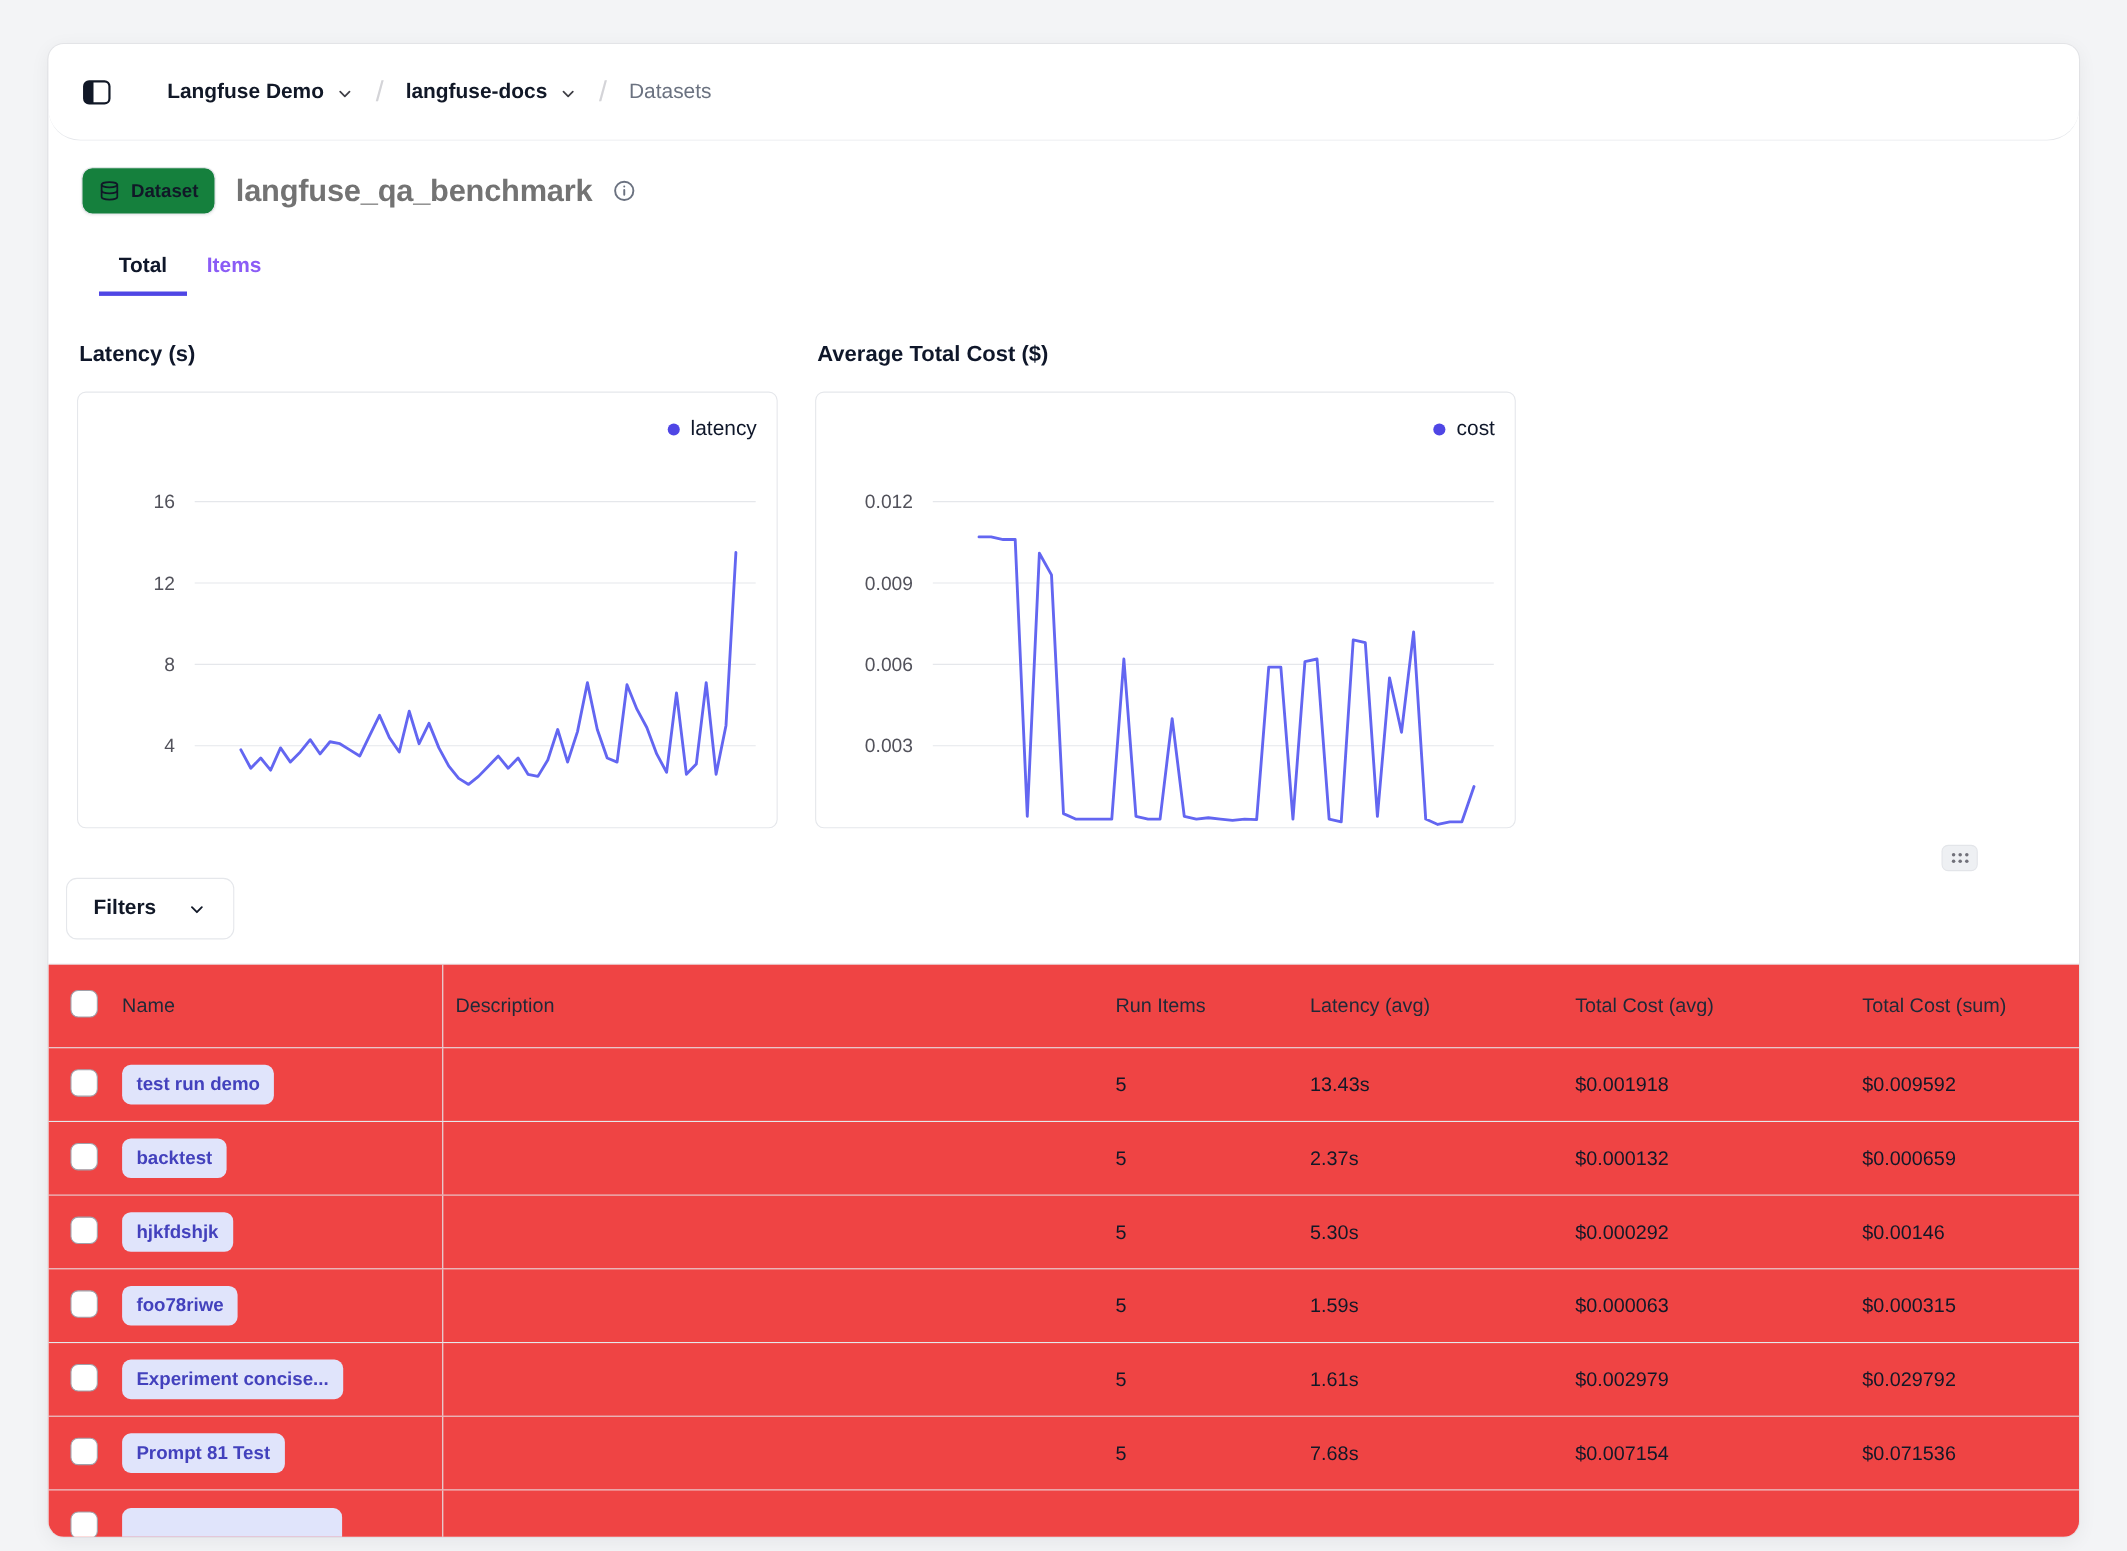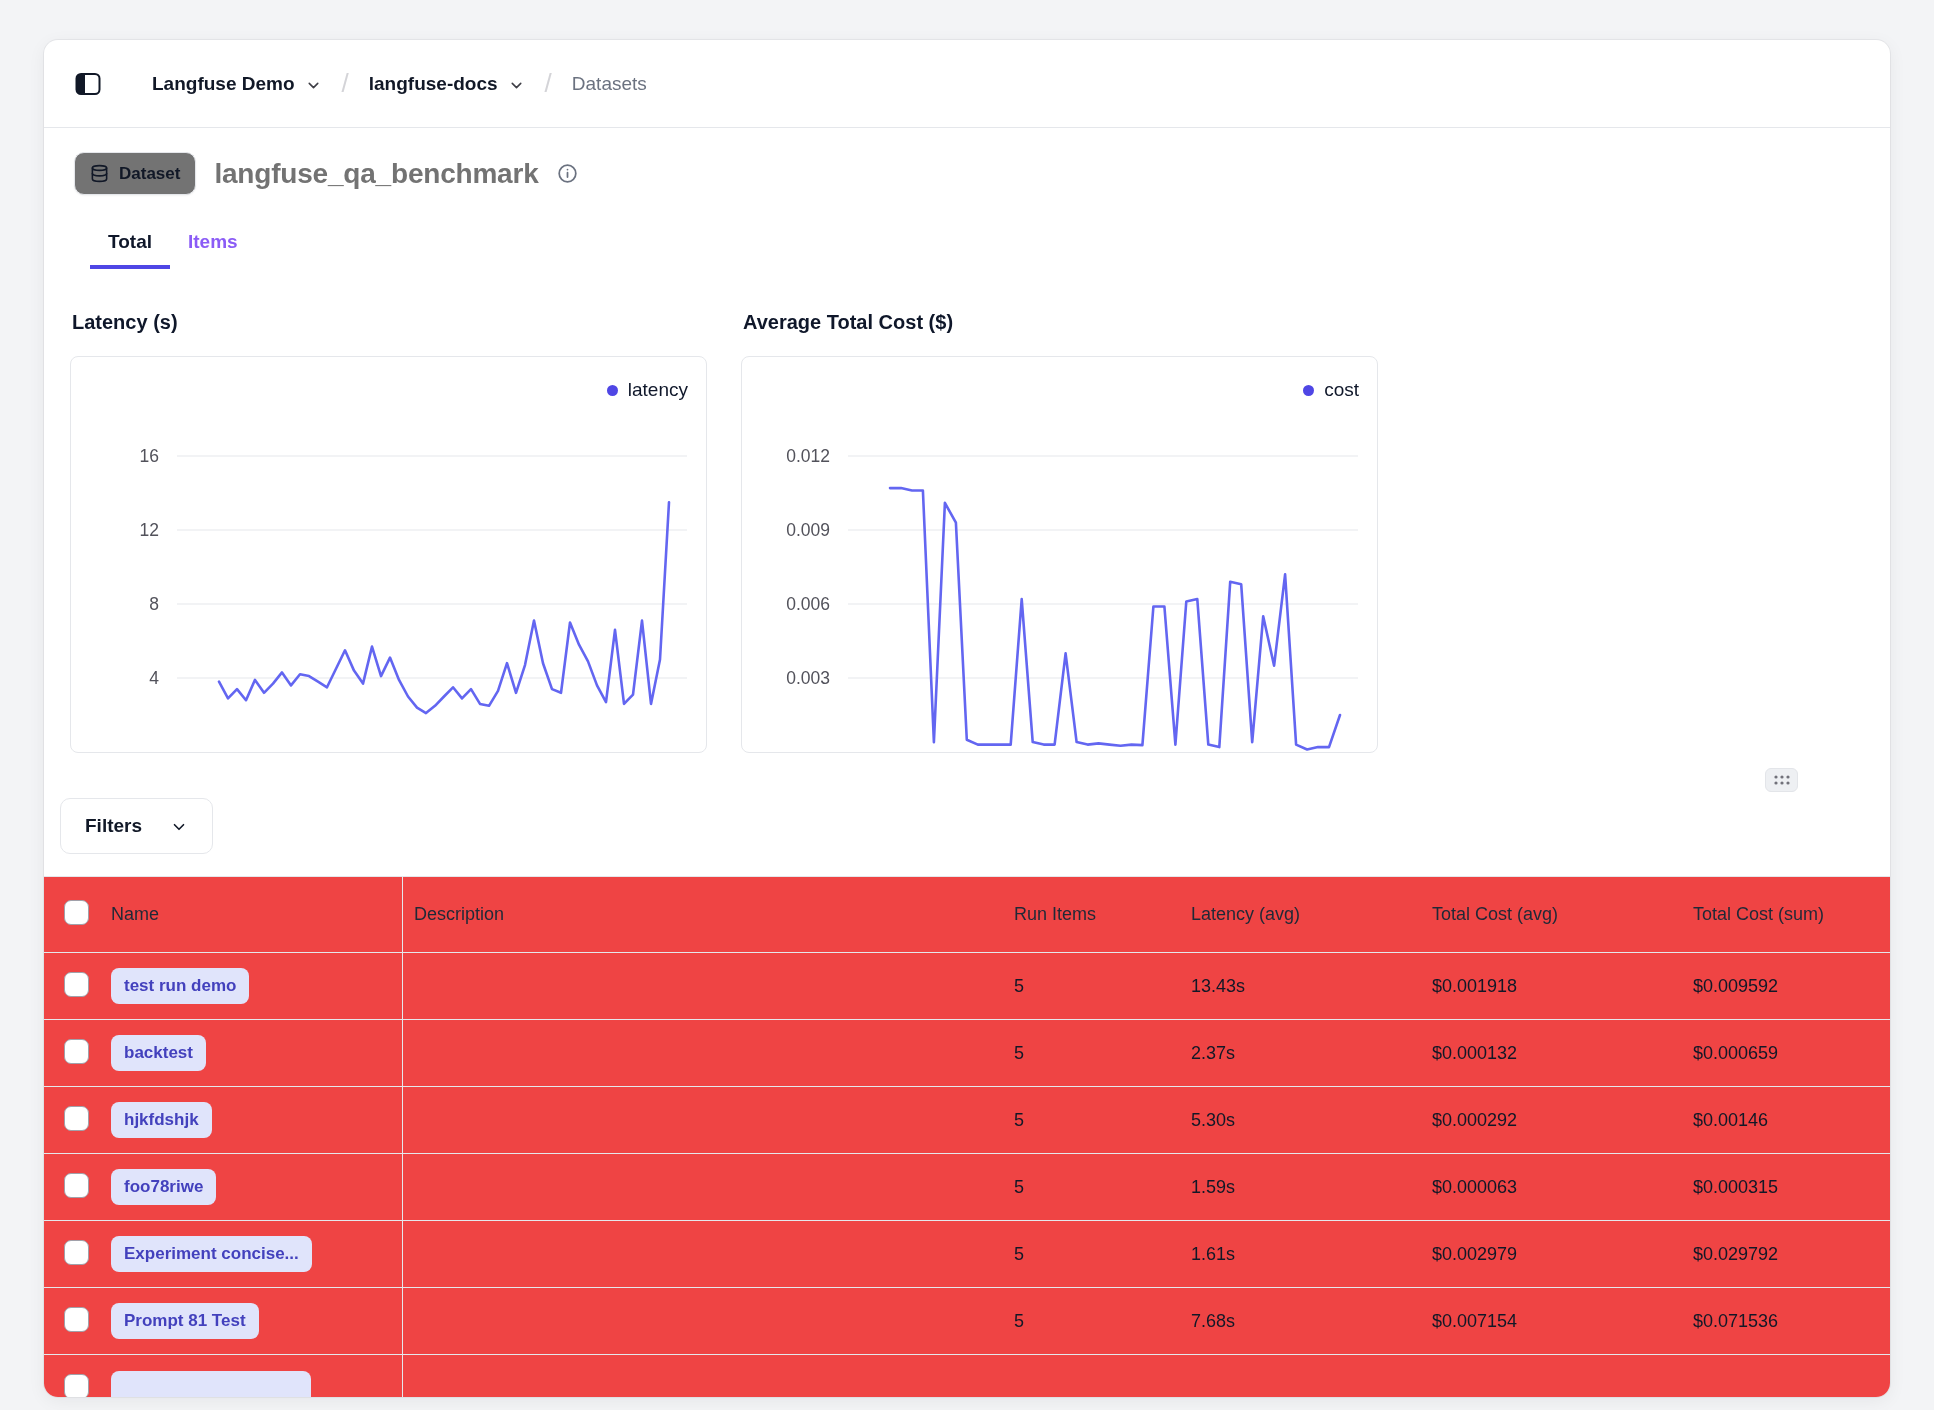--- a/index.html
+++ b/index.html
@@ -11,31 +11,31 @@
     position: relative;
   }
   .card {
     position: absolute; left: 44px; top: 40px;
     width: 1846px; height: 1357px;
     background: #fff; border-radius: 14px;
     box-shadow: 0 0 0 1px rgba(15,23,42,.05), 0 4px 18px rgba(15,23,42,.06);
     overflow: hidden;
   }
   
-  .topbar { height: 88px; display: flex; align-items: center; padding: 0 30px; border-bottom: 1px solid var(--border); }
+  .topbar { height: 88px; display: flex; align-items: center; padding: 0 30px; border-bottom: 1px solid var(--border); border-radius: 29px; }
   .panel-btn { background: none; border: none; cursor: pointer; display: flex; padding: 0; }
   .breadcrumb { display: flex; align-items: center; margin-left: 50px; font-size: 19px; }
   .crumb { display: flex; align-items: center; gap: 10px; background: none; border: none; font: inherit; font-size: 19px; font-weight: 600; color: #111827; cursor: pointer; padding: 0; }
   .crumb .chev { color: #3f3f46; margin-top: 3px; }
   .slash { color: #d4d4d8; font-size: 26px; font-weight: 300; margin: 0 20px; }
   .crumb-muted { font-weight: 400; color: var(--muted); cursor: pointer; }
   
   .dataset-head { padding: 24px 30px 0; }
   .title-row { display: flex; align-items: center; gap: 18px; }
-  .type-badge { display: inline-flex; align-items: center; gap: 10px; height: 43px; padding: 0 15px; border: 1px solid var(--border); border-radius: 10px; font-size: 17px; font-weight: 600; background: #737373; box-shadow: 0 1px 2px rgba(0,0,0,.05); }
+  .type-badge { display: inline-flex; align-items: center; gap: 10px; height: 43px; padding: 0 15px; border: 1px solid var(--border); border-radius: 10px; font-size: 17px; font-weight: 600; background: #15803d; box-shadow: 0 1px 2px rgba(0,0,0,.05); }
   h1.title { font-size: 28px; font-weight: 700; letter-spacing: -.2px; color: #737373; }
   .info-btn { background: none; border: none; display: flex; padding: 0; cursor: pointer; }
   .tabs { display: flex; padding-left: 16px; margin-top: 24px; }
   .tab { background: none; border: none; font-family: inherit; font-size: 19px; padding: 12px 18px; border-bottom: 4px solid transparent; color: #8b5cf6; font-weight: 700; cursor: pointer; }
   .tab.active { color: #0f172a; font-weight: 600; border-bottom-color: var(--accent); }
   
   .charts { display: flex; gap: 34px; padding: 0 26px; margin-top: 42px; }
   .chart-title { font-size: 20px; font-weight: 700; color: #0f172a; margin: 0 0 22px 2px; }
   .chart-card { position: relative; width: 637px; height: 397px; border: 1px solid var(--border); border-radius: 8px; background: #fff; }
   .chart-svg { position: absolute; inset: 0; }

